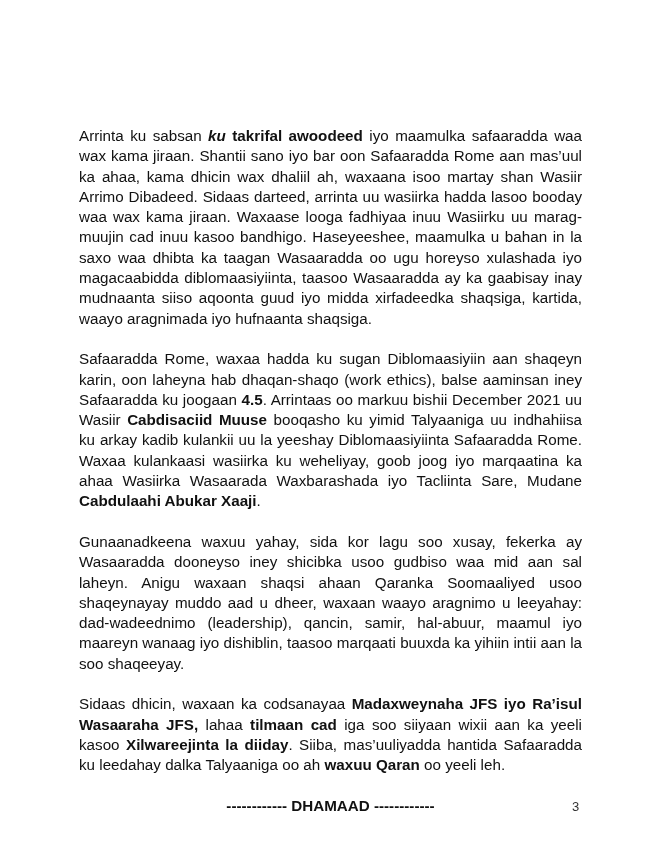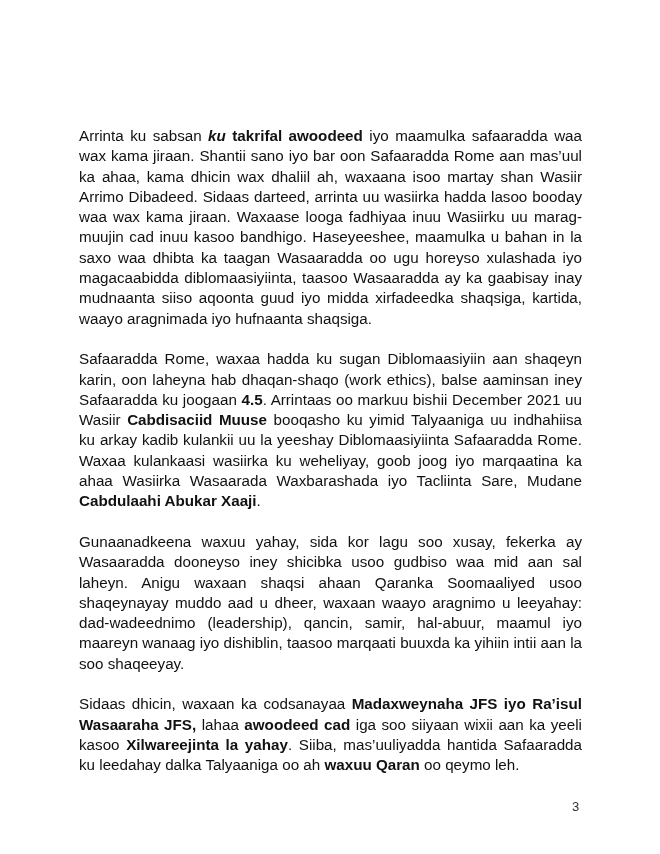--- a/index.html
+++ b/index.html
@@ -25,16 +25,17 @@
   }
 </style>
 </head>
 <body>
 
 <div class="page">
   <div class="body-text">
     <p><span>Arrinta ku sabsan </span><b style="font-style: italic;">ku</b><span> </span><b>takrifal awoodeed</b><span> iyo maamulka safaaradda waa wax kama jiraan. Shantii sano iyo bar oon Safaaradda Rome aan mas’uul ka ahaa, kama dhicin wax dhaliil ah, waxaana isoo martay shan Wasiir Arrimo Dibadeed. Sidaas darteed, arrinta uu wasiirka hadda lasoo booday waa wax kama jiraan. Waxaase looga fadhiyaa inuu Wasiirku uu marag-muujin cad inuu kasoo bandhigo.  Haseyeeshee, maamulka u bahan in la saxo waa dhibta ka taagan Wasaaradda oo ugu horeyso xulashada iyo magacaabidda diblomaasiyiinta, taasoo Wasaaradda ay ka gaabisay inay mudnaanta siiso aqoonta guud iyo midda xirfadeedka shaqsiga, kartida, waayo aragnimada iyo hufnaanta shaqsiga.</span></p>
     <p><span>Safaaradda Rome, waxaa hadda ku sugan Diblomaasiyiin aan shaqeyn karin, oon laheyna hab dhaqan-shaqo (work ethics), balse aaminsan iney Safaaradda ku joogaan </span><b>4.5</b><span>. Arrintaas oo markuu bishii December 2021 uu Wasiir </span><b>Cabdisaciid Muuse</b><span> booqasho ku yimid Talyaaniga uu indhahiisa ku arkay kadib kulankii uu la yeeshay Diblomaasiyiinta Safaaradda Rome. Waxaa kulankaasi wasiirka ku weheliyay, goob joog iyo marqaatina ka ahaa Wasiirka Wasaarada Waxbarashada iyo Tacliinta Sare, Mudane </span><b>Cabdulaahi Abukar Xaaji</b><span>.</span></p>
     <p><span>Gunaanadkeena waxuu yahay, sida kor lagu soo xusay, fekerka ay Wasaaradda dooneyso iney shicibka usoo gudbiso waa mid aan sal laheyn. Anigu waxaan shaqsi ahaan Qaranka Soomaaliyed usoo shaqeynayay muddo aad u dheer, waxaan waayo aragnimo u leeyahay: dad-wadeednimo (leadership), qancin, samir, hal-abuur, maamul iyo maareyn wanaag iyo dishiblin, taasoo marqaati buuxda ka yihiin intii aan la soo shaqeeyay.</span></p>
-    <p><span>Sidaas dhicin, waxaan ka codsanayaa </span><b>Madaxweynaha JFS iyo Ra’isul Wasaaraha JFS,</b><span> lahaa </span><b>awoodeed cad</b><span> iga soo siiyaan wixii aan ka yeeli kasoo </span><b>Xilwareejinta la yahay</b><span>. Siiba, mas’uuliyadda hantida Safaaradda ku leedahay dalka Talyaaniga oo ah </span><b>waxuu Qaran</b><span> oo qeymo leh.</span></p>
+    <p><span>Sidaas dhicin, waxaan ka codsanayaa </span><b>Madaxweynaha JFS iyo Ra’isul Wasaaraha JFS,</b><span> lahaa </span><b>tilmaan cad</b><span> iga soo siiyaan wixii aan ka yeeli kasoo </span><b>Xilwareejinta la diiday</b><span>. Siiba, mas’uuliyadda hantida Safaaradda ku leedahay dalka Talyaaniga oo ah </span><b>waxuu Qaran</b><span> oo yeeli leh.</span></p>
+    <p class="ending">------------ DHAMAAD ------------</p>
   </div>
   <div class="page-number">3</div>
 </div>
 
 </body></html>

